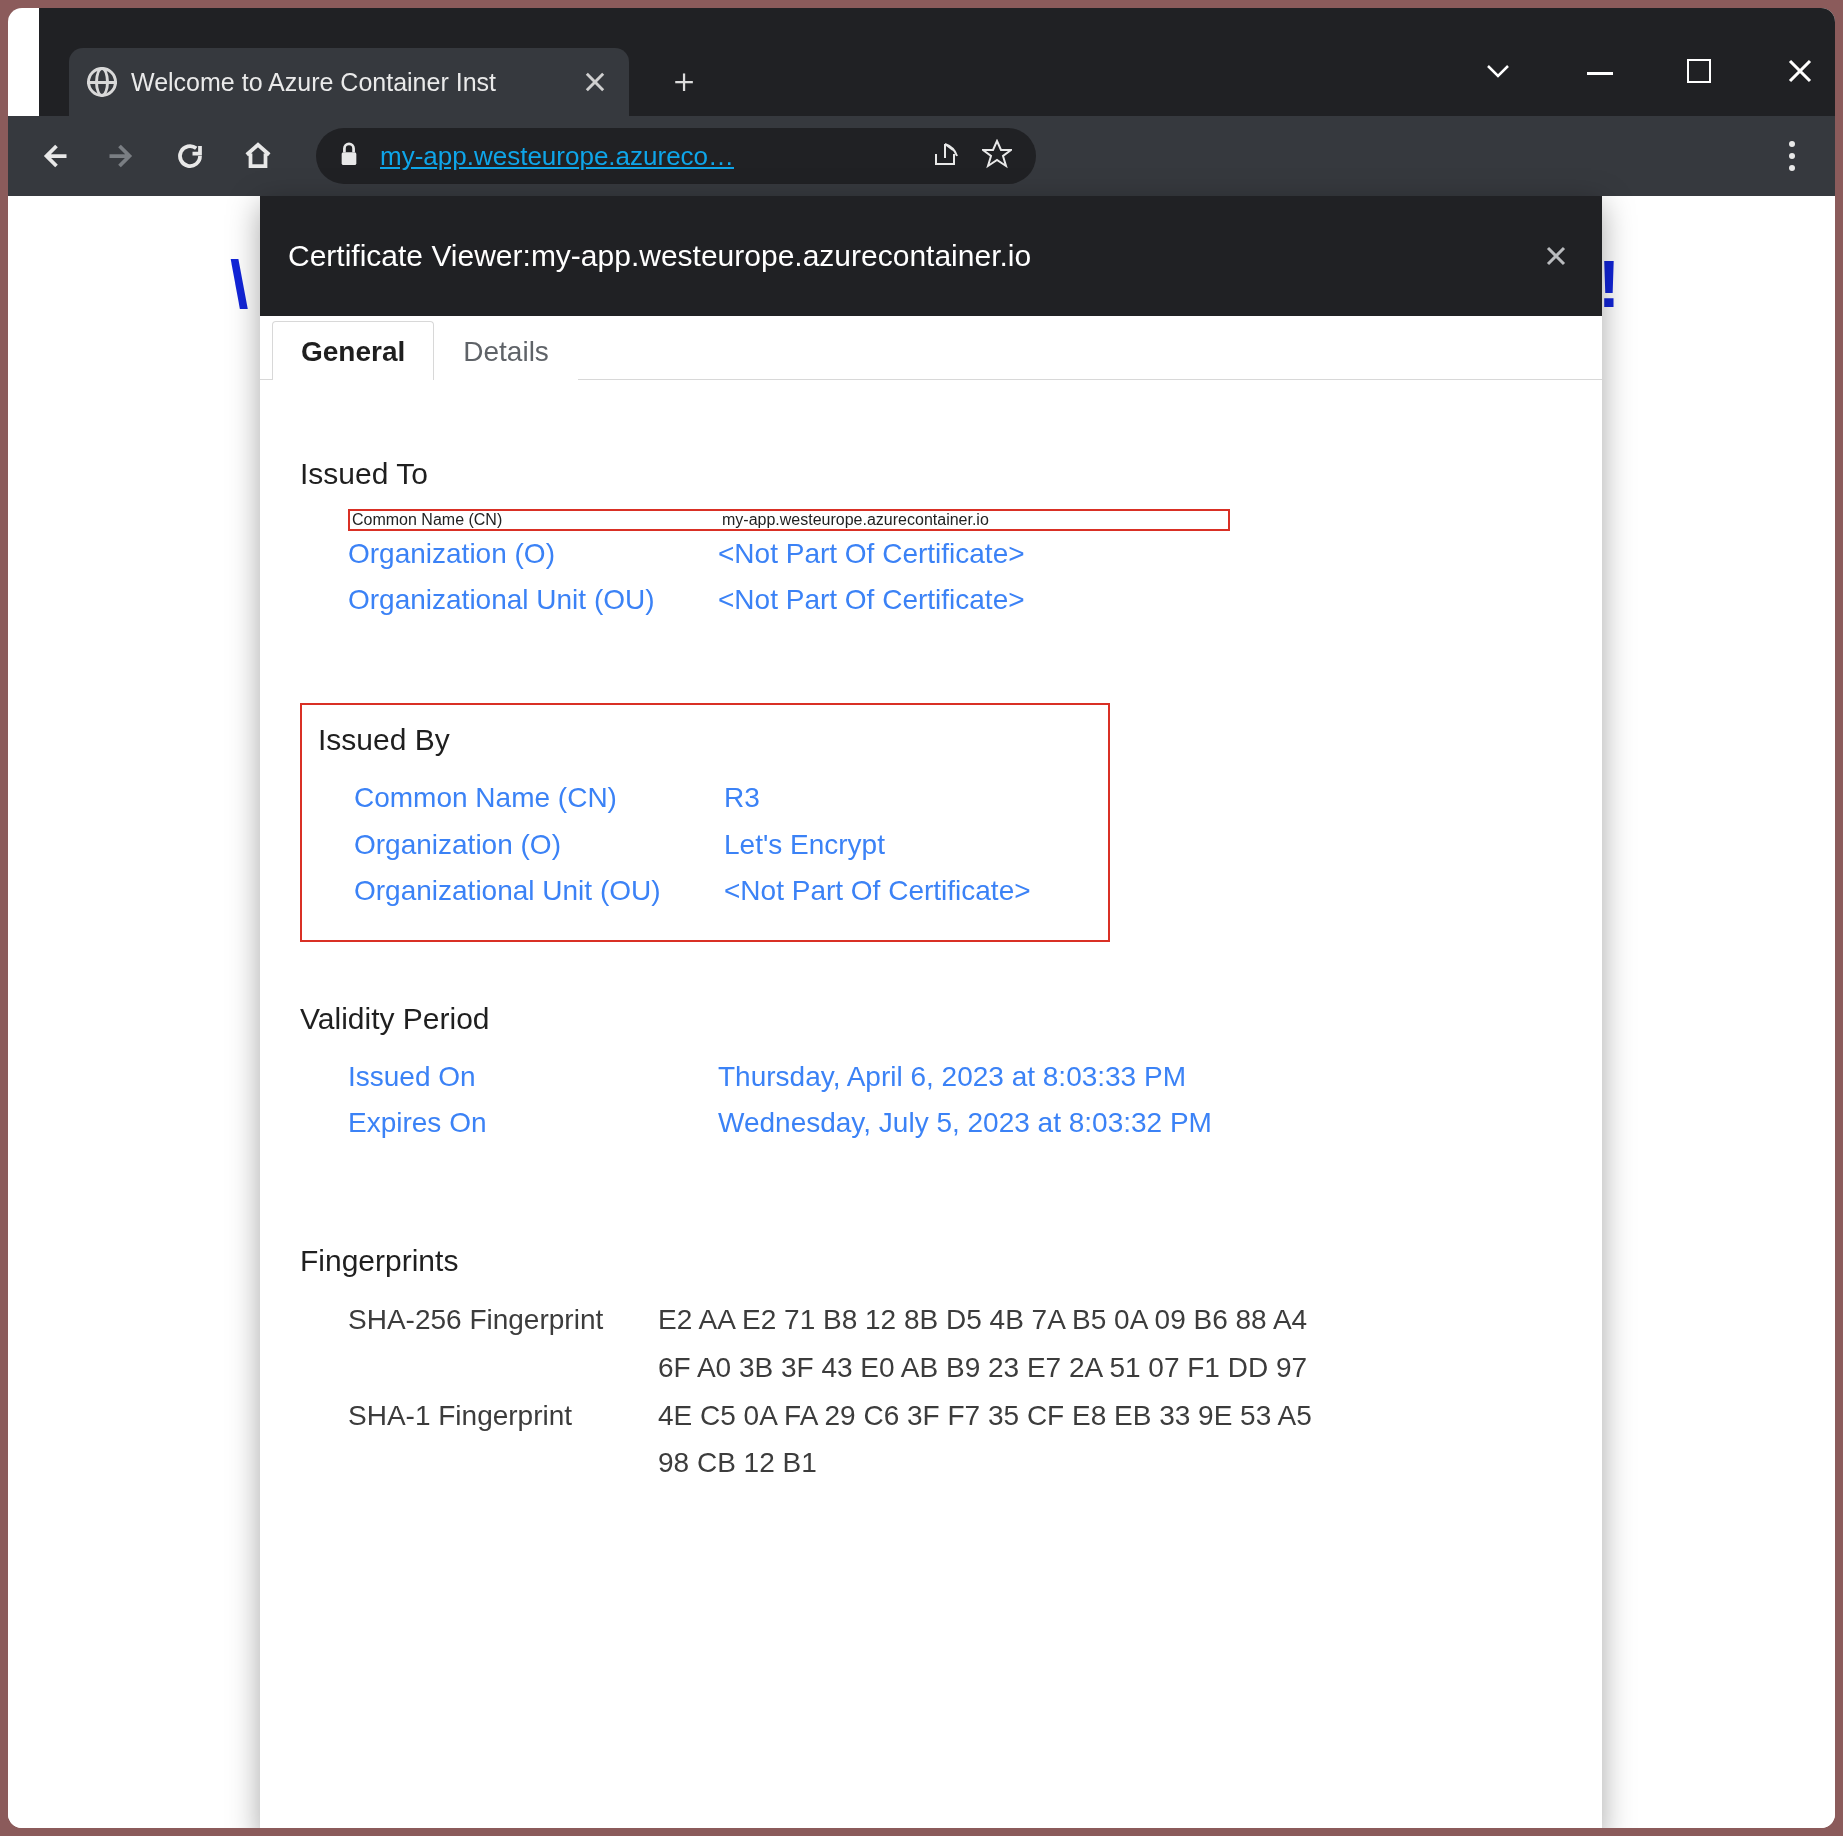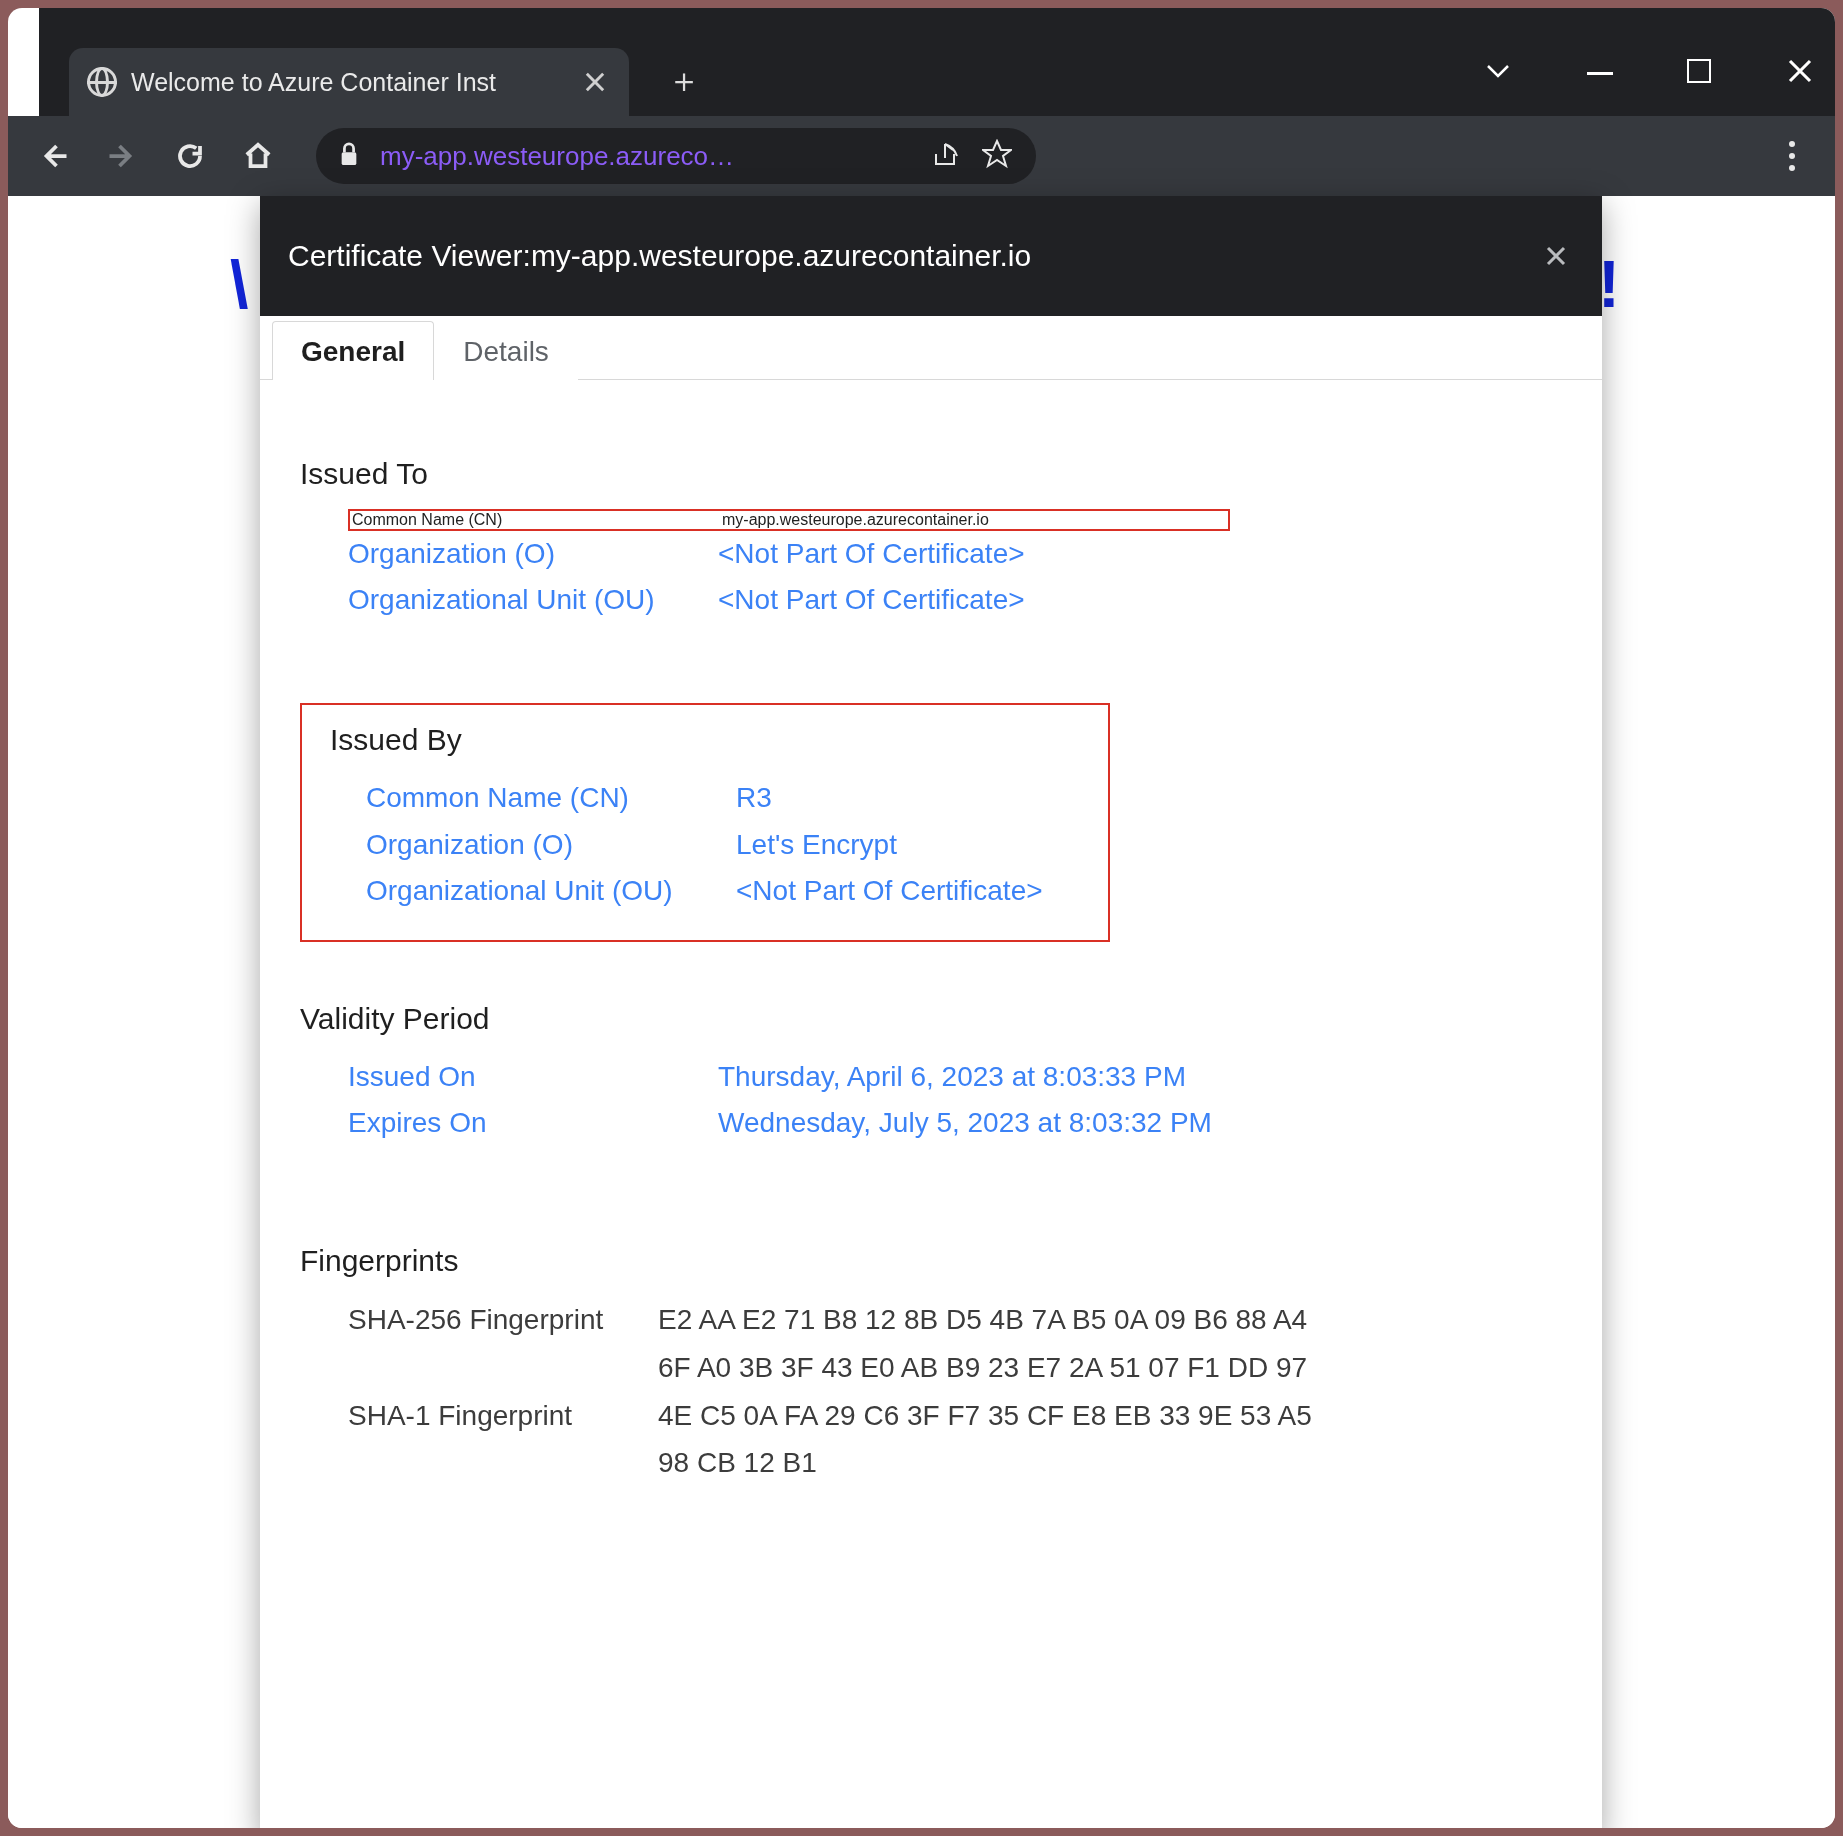--- a/index.html
+++ b/index.html
@@ -123,24 +123,25 @@
     height: 56px;
     display: flex;
     align-items: center;
     padding: 0 24px 0 22px;
     gap: 20px;
     margin-left: 10px;
     width: 720px;
   }
   .lock-icon svg { width: 22px; height: 26px; fill: #e8e8e8; }
   .url {
-    color: #8b5cf6;
+    color: #0ea5e9;
     font-size: 26px;
     white-space: nowrap;
     overflow: hidden;
+    text-decoration: underline;
   }
   .share-icon svg { width: 30px; height: 28px; stroke:#e8e8e8; fill:none; stroke-width:2; margin-left:auto;}
   .share-icon { margin-left:auto; }
   .star-icon svg { width: 30px; height: 30px; stroke:#e8e8e8; fill:none; stroke-width:2; }
   .toolbar-spacer { flex: 1 1 auto; }
   .kebab { width: 6px; height: 6px; background:#e8e8e8; border-radius:50%; box-shadow: 0 -12px 0 #e8e8e8, 0 12px 0 #e8e8e8; margin-right:14px;}
 
   
   .content {
     position: relative;
@@ -247,21 +248,21 @@
   .fp-value { flex: 1 1 auto; font-family: inherit; }
 
   .redbox1 {
     border: 2px solid #d93025;
     display: flex;
     width: 882px;
     padding: 0 2px;
   }
   .redbox2 {
     border: 2px solid #d93025;
-    padding: 18px 20px 26px 16px;
+    padding: 18px 20px 26px 4px;
     width: 810px;
     margin-top: 80px;
   }
   .redbox2 .section-title { margin: 0 0 18px 12px; }
   .fp-block {
     padding-left: 48px;
   }
   .fp-row {
     display: flex;
     font-size: 28px;

